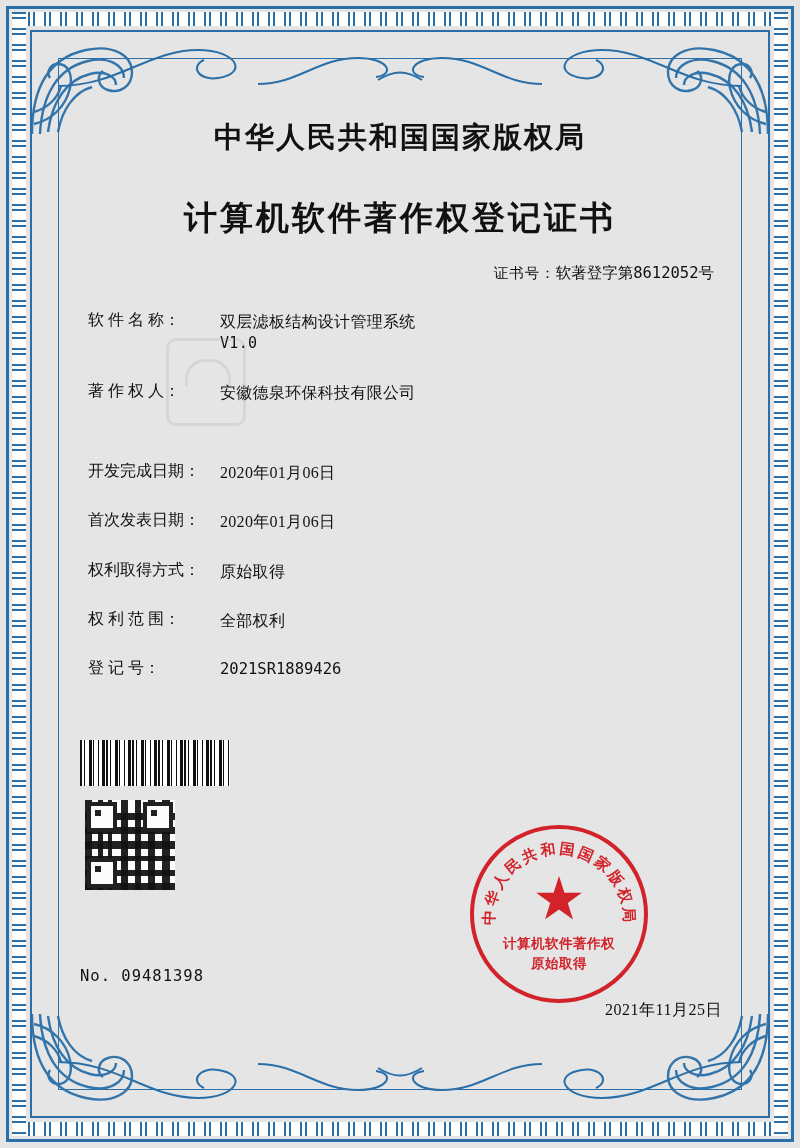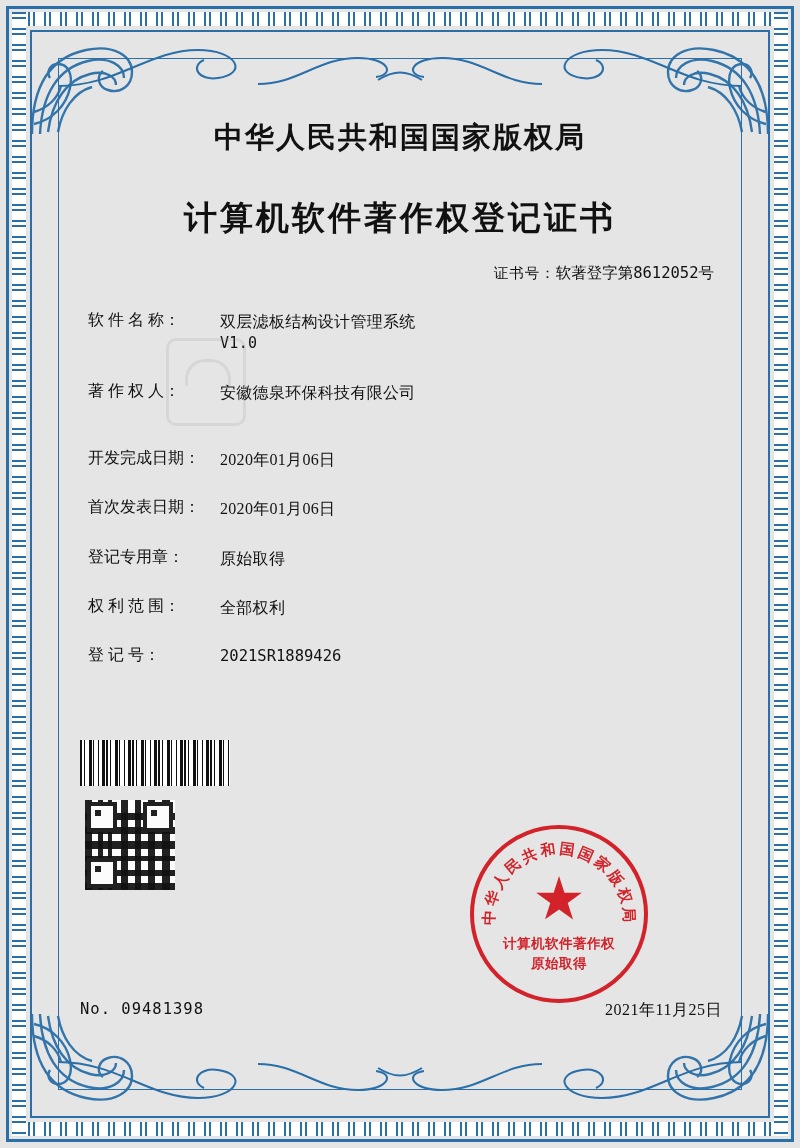--- a/index.html
+++ b/index.html
@@ -235,21 +235,21 @@
   .seal .arc-text {
     position: absolute;
     left: 0; top: 0;
     width: 170px; height: 170px;
   }
   .seal .arc-text text { font-size: 15px; font-weight: bold; fill: #d2232a;
                          font-family: "DejaVu Serif", "Liberation Serif", serif; }
 
   .footer-no {
     position: absolute;
-    left: 80px; top: 1000px;
+    left: 80px; top: 967px;
     font-size: 15.5px;
     font-family: "DejaVu Sans Mono", monospace;
     color: #111;
     letter-spacing: 1px;
   }
   .footer-date {
     position: absolute;
     right: 78px; top: 1000px;
     font-size: 16px;
     color: #111;
@@ -372,37 +372,37 @@
     <div class="fields">
 
       <div class="field-row">
         <div class="field-label">软 件 名 称：</div>
         <div class="field-value">
           <span>双层滤板结构设计管理系统</span>
           <span class="line2">V1.0</span>
         </div>
       </div>
 
-      <div class="field-row" style="margin-bottom:44px">
+      <div class="field-row" style="margin-bottom:57px">
         <div class="field-label">著 作 权 人：</div>
         <div class="field-value">安徽德泉环保科技有限公司</div>
       </div>
 
       <div class="field-row">
         <div class="field-label">开发完成日期：</div>
         <div class="field-value">2020年01月06日</div>
       </div>
 
       <div class="field-row">
         <div class="field-label">首次发表日期：</div>
         <div class="field-value">2020年01月06日</div>
       </div>
 
       <div class="field-row">
-        <div class="field-label">登记专用章：</div>
+        <div class="field-label">权利取得方式：</div>
         <div class="field-value">原始取得</div>
       </div>
 
       <div class="field-row">
         <div class="field-label">权 利 范 围：</div>
         <div class="field-value">全部权利</div>
       </div>
 
       <div class="field-row">
         <div class="field-label">登 记 号：</div>

